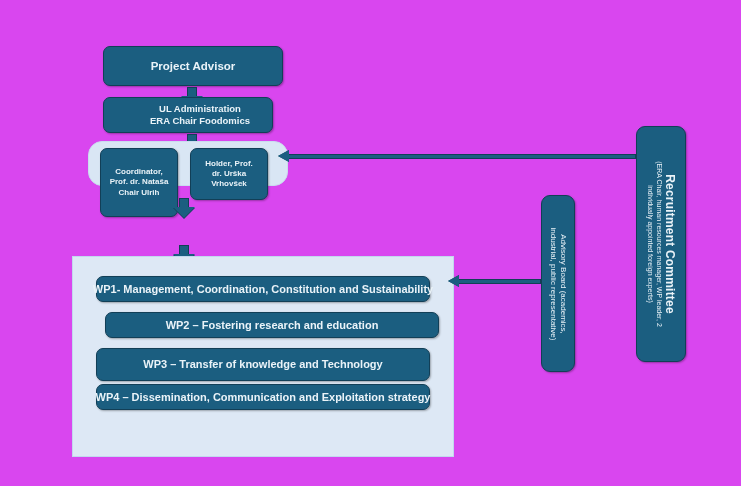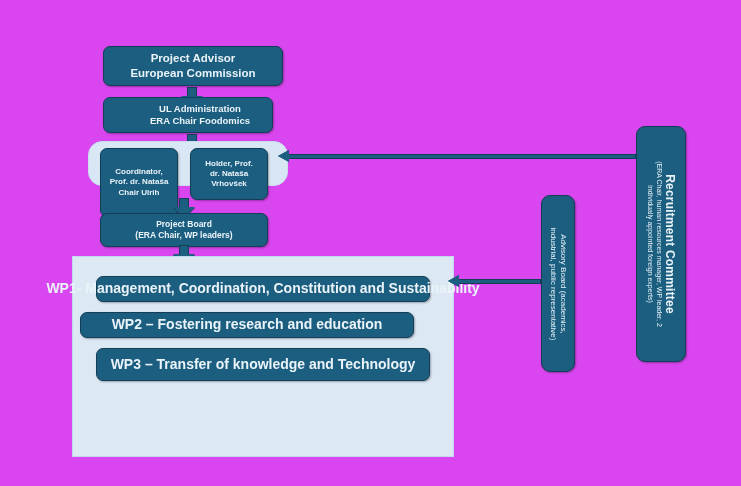--- a/index.html
+++ b/index.html
@@ -128,31 +128,30 @@
     color: #eaf3f8;
   }
   .vnode .vtitle { font-size: 12px; font-weight: bold; letter-spacing: .2px; }
   .vnode .vsub { font-size: 7px; line-height: 1.25; }
 
   
   .t-advisor    { font-size: 11.5px; font-weight: bold; }
   .t-admin      { font-size: 9.5px;  font-weight: bold; }
   .t-person     { font-size: 8px;    font-weight: bold; }
   .t-board      { font-size: 8.5px;  font-weight: bold; }
-  .t-wp         { font-size: 14px;    font-weight: bold; }
+  .t-wp         { font-size: 11px;    font-weight: bold; }
 </style>
 </head>
 <body>
 
 <div id="canvas">
 
   <div class="node t-advisor" style="left:103px; top:46px; width:180px; height:40px;">
     <div>
       <span class="ln">Project Advisor</span>
-      <span class="ln">European Commission</span>
     </div>
   </div>
 
   <div class="arrow-down" style="left:181px; top:87px;">
     <div class="shaft"></div>
       <div class="head"></div>
   </div>
 
   <div class="node t-admin" style="left:103px; top:97px; width:170px; height:36px;padding-left:30px;">
     <div>
@@ -172,56 +171,53 @@
     <div>
       <span class="ln">Coordinator,</span>
       <span class="ln">Prof. dr. Nataša</span>
       <span class="ln">Chair Ulrih</span>
     </div>
   </div>
 
   <div class="node t-person" style="left:190px; top:148px; width:78px; height:52px;">
     <div>
       <span class="ln">Holder, Prof.</span>
-      <span class="ln">dr. Nataša</span>
+      <span class="ln">dr. Urška</span>
       <span class="ln">Vrhovšek</span>
     </div>
   </div>
 
   <div class="arrow-down" style="left:173px; top:198px;">
     <div class="shaft"></div>
       <div class="head"></div>
   </div>
 
-  <div class="node t-board" style="left:100px; top:213px; width:168px; height:34px;">
-    <div>
-      <span class="ln">Project Board</span>
-      <span class="ln">(ERA Chair, WP leaders)</span>
-    </div>
-  </div>
 
   <div class="arrow-down" style="left:173px; top:245px;">
     <div class="shaft"></div>
       <div class="head"></div>
   </div>
 
   <div class="group-pale" style="left:72px; top:256px; width:382px; height:201px;"></div>
 
   <div class="node t-wp" style="left:96px; top:276px; width:334px; height:26px;">
     <span class="ln">WP1- Management, Coordination, Constitution and Sustainability</span>
   </div>
 
-  <div class="node t-wp" style="left:80px; top:312px; width:334px; height:26px;">
+  <div class="node t-wp" style="left:105px; top:312px; width:334px; height:26px;">
     <span class="ln">WP2 – Fostering research and education</span>
   </div>
 
   <div class="node t-wp" style="left:96px; top:348px; width:334px; height:33px;">
     <span class="ln">WP3 – Transfer of knowledge and Technology</span>
   </div>
 
+  <div class="node t-wp" style="left:96px; top:384px; width:334px; height:26px;">
+    <span class="ln">WP4 – Dissemination, Communication and Exploitation strategy</span>
+  </div>
 
   <div class="vnode" style="left:636px; top:126px; width:50px; height:236px;">
     <div class="vinner">
       <div class="vtitle">Recruitment Committee</div>
       <div class="vsub">(ERA Chair, human resources manager, WP leader, 2</div>
       <div class="vsub">individually appointed foreign experts)</div>
     </div>
   </div>
 
   <div class="arrow-left" style="left:278px; top:150px; width:358px;">

